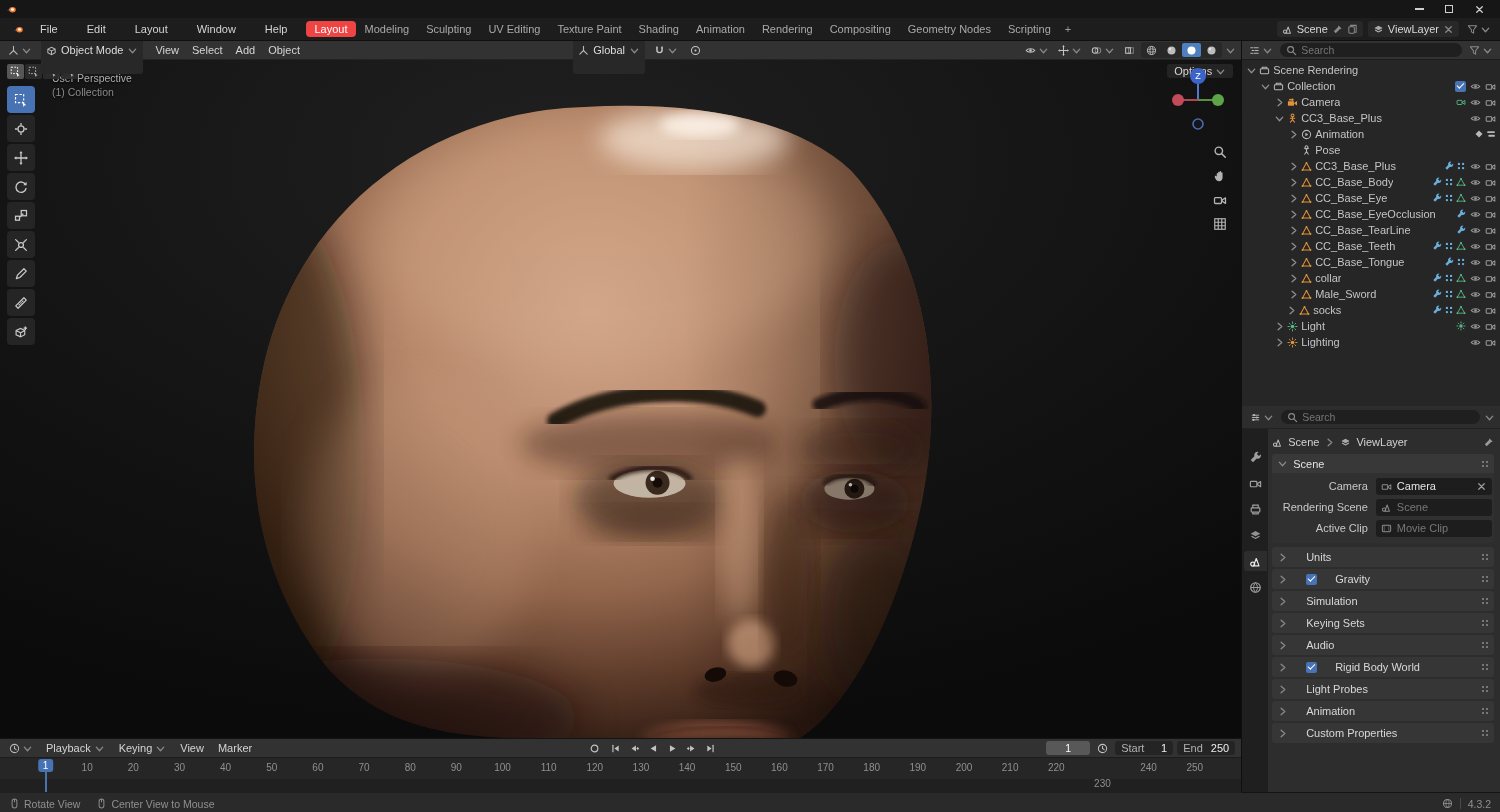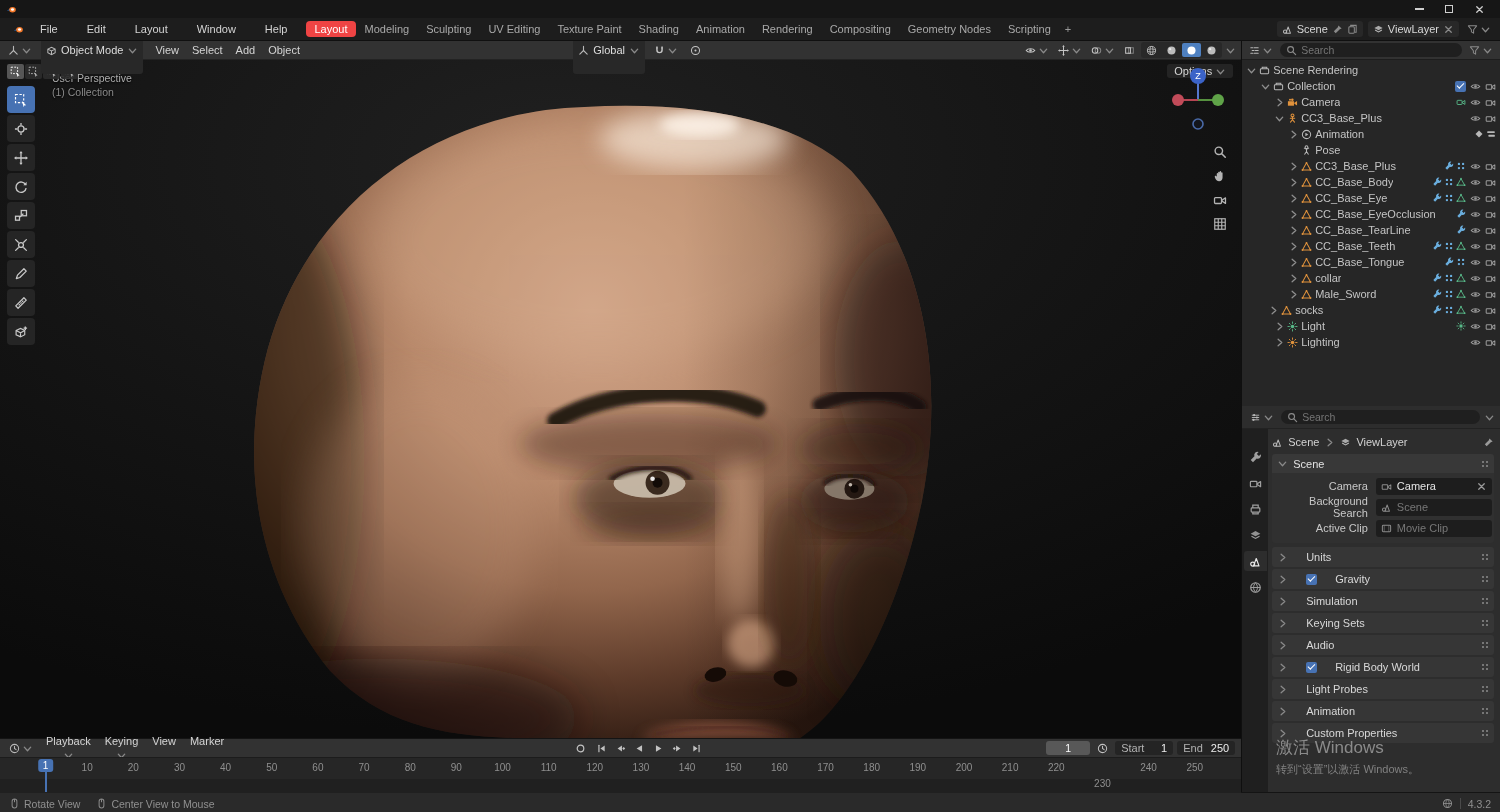--- a/index.html
+++ b/index.html
@@ -64,21 +64,21 @@
   .tool-btn .ic{width:14px;height:14px;}
   .tool-btn.active{background:#4772b3;color:#ffffff;}
 
   .gizmo{position:absolute;right:11px;top:27px;width:64px;height:64px;z-index:5;}
   .nav-icons{position:absolute;right:14px;top:104px;display:flex;flex-direction:column;gap:10px;z-index:5;color:#b4b4b4;}
   .nav-icons .ic{width:14px;height:14px;}
 
   
   .timeline{height:53px;background:#2b2b2b;border-top:1px solid #141414;position:relative;}
   .tl-header{height:18px;display:flex;align-items:center;padding:0 6px;gap:4px;background:#323232;}
-  .tl-header .menu-item{padding:1px 6px;flex-direction:column;}
+  .tl-header .menu-item{padding:1px 6px;}
   .tl-btn{width:17px;height:14px;display:flex;align-items:center;justify-content:center;color:#c2c2c2;border-radius:2px;}
   .tl-transport{display:flex;align-items:center;gap:2px;}
   .frame-field{background:#585858;border-radius:3px;color:#fff;min-width:36px;text-align:center;height:14px;line-height:14px;font-size:10.5px;padding:0 4px;}
   .range-field{background:#242424;border-radius:3px;display:flex;justify-content:space-between;gap:6px;min-width:46px;padding:0 6px;height:14px;line-height:14px;}
   .range-field .rl{color:#b2b2b2;}
   .range-field .rv{color:#ececec;}
   .tl-ruler{height:21px;background:#262626;position:relative;border-top:1px solid #1c1c1c;}
   .tick-num{position:absolute;top:4px;transform:translateX(-50%);color:#8f8f8f;font-size:10px;}
   .tl-strip{height:14px;background:#202020;}
   .playhead{position:absolute;top:19px;bottom:0;z-index:4;}
@@ -1294,21 +1294,21 @@
                     <use href="#ic-eye"></use>
                   </svg>
                 </span>
                 <span style="display: flex;">
                   <svg class="ic">
                     <use href="#ic-camera-sm"></use>
                   </svg>
                 </span>
               </span>
             </div>
-            <div class="orow" style="padding-left: 26px;">
+            <div class="orow" style="padding-left: 44px;">
               <span class="oarrow">
                 <svg class="ic">
                   <use href="#ic-chev-r"></use>
                 </svg>
               </span>
               <svg class="ic c-orange">
                 <use href="#ic-mesh"></use>
               </svg>
               <span class="olabel">socks</span>
               <span class="orights">
@@ -1481,21 +1481,21 @@
                       </svg>
                       <span class="field-val">Camera</span>
                       <span class="field-x">
                         <svg class="ic">
                           <use href="#ic-x"></use>
                         </svg>
                       </span>
                     </div>
                   </div>
                   <div class="field-row">
-                    <span class="field-label">Background Search</span>
+                    <span class="field-label">Rendering Scene</span>
                     <div class="field-box muted">
                       <svg class="ic c-dim">
                         <use href="#ic-scene"></use>
                       </svg>
                       <span class="field-val">Scene</span>
                     </div>
                   </div>
                   <div class="field-row">
                     <span class="field-label">Active Clip</span>
                     <div class="field-box muted">
@@ -1597,17 +1597,13 @@
       </div>
     <div class="status-right">
       <svg class="ic">
           <use href="#ic-world"></use>
         </svg>
       <span class="status-divider"></span>
       <span>4.3.2</span>
     </div>
   </div>
 
-  <div class="watermark">
-    <div class="wl1">激活 Windows</div>
-    <div class="wl2">转到“设置”以激活 Windows。</div>
-  </div>
 </div>
 
 </body></html>

